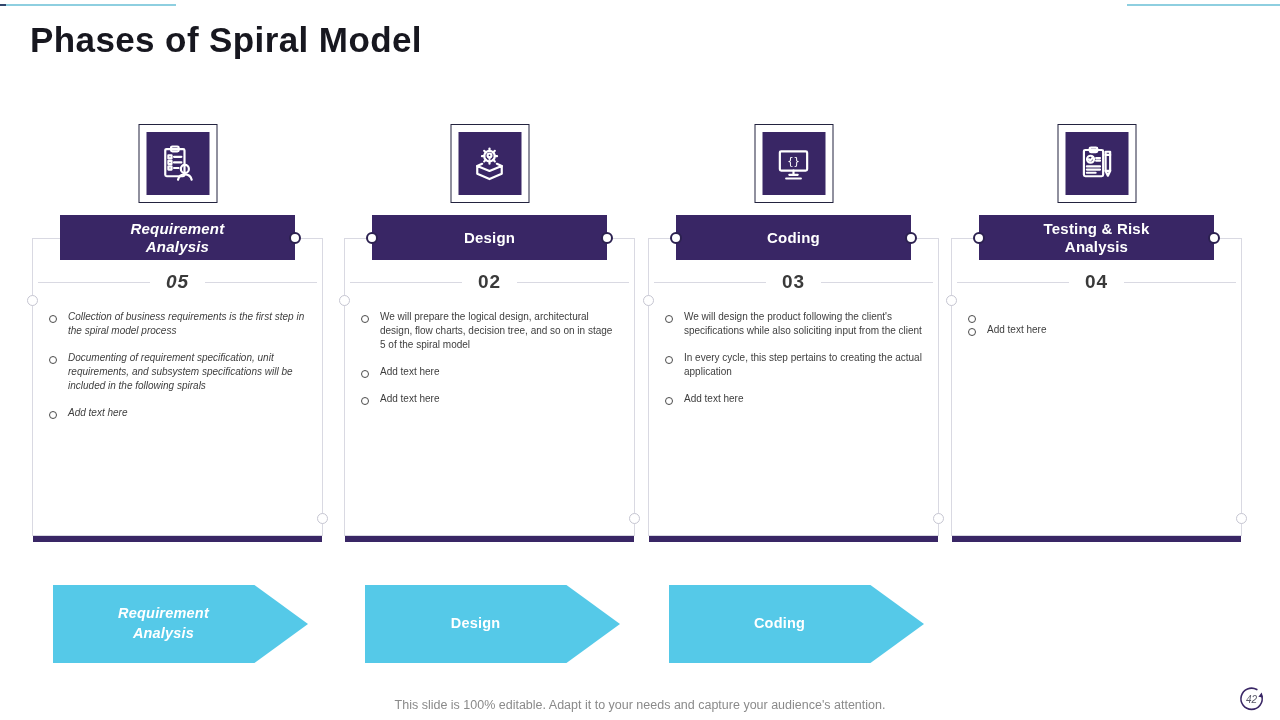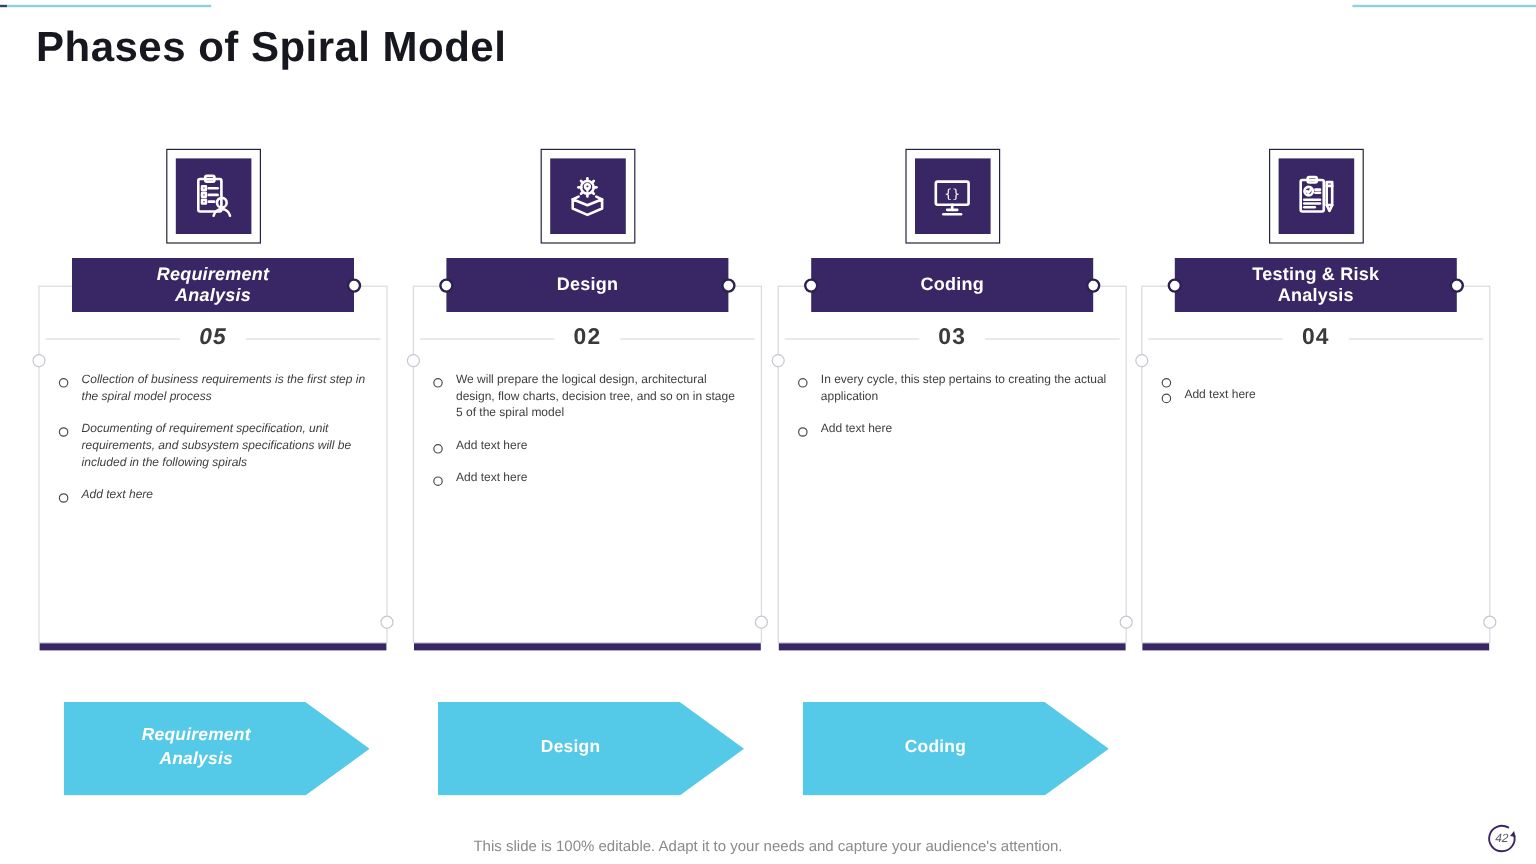--- a/index.html
+++ b/index.html
@@ -187,20 +187,21 @@
       <span>Coding</span>
       <span class="band-dot band-dot-left"></span>
       <span class="band-dot band-dot-right"></span>
     </div>
     <div class="number-row">
       <span class="num-line"></span>
       <span class="num">03</span>
       <span class="num-line"></span>
     </div>
     <ul class="bullets">
+      <li><span class="marker"></span><span>We will design the product following the client's specifications while also soliciting input from the client</span></li>
       <li><span class="marker"></span><span>In every cycle, this step pertains to creating the actual application</span></li>
       <li><span class="marker"></span><span>Add text here</span></li>
     </ul>
     <span class="node-circle node-left"></span>
     <span class="node-circle node-right"></span>
     <div class="thick-bar"></div>
     <div class="arrow">
       <span>Coding</span>
     </div>
   </div>

